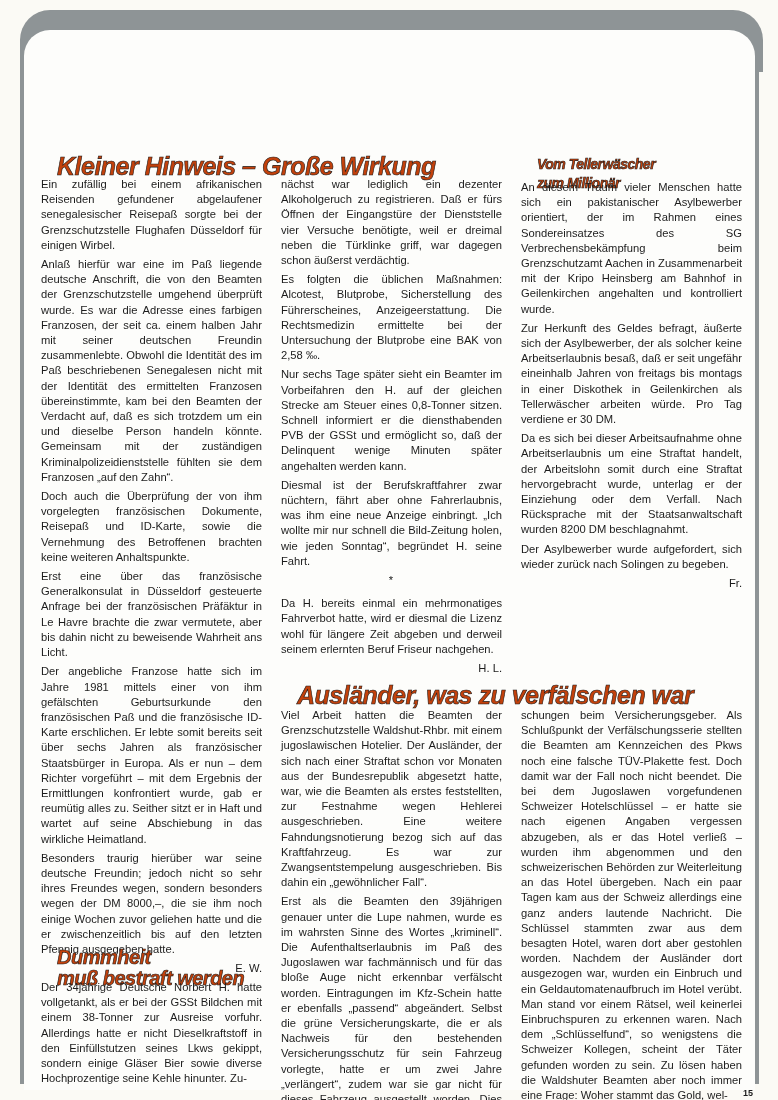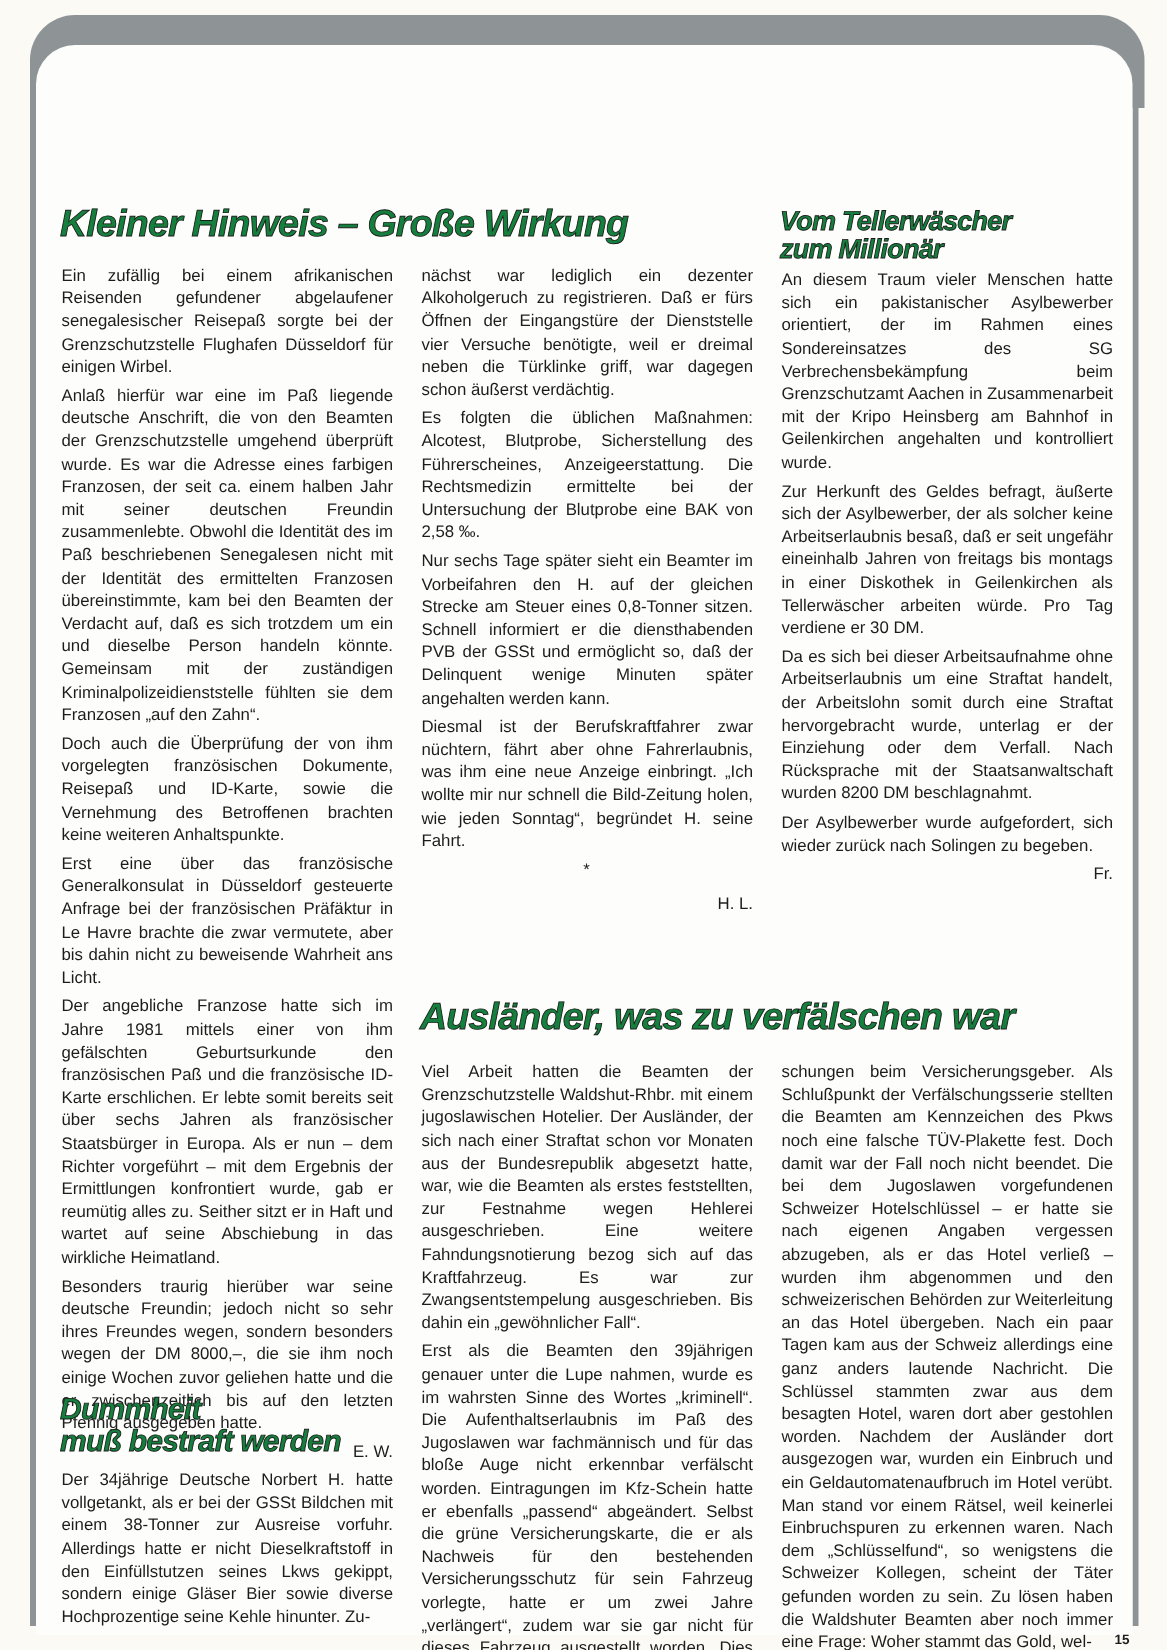--- a/index.html
+++ b/index.html
@@ -14,23 +14,23 @@
     background:#8e9496; border-radius:30px 30px 0 0;
   }
   .frame-inner {
     position:absolute; left:24px; top:30px; width:731px; height:1060px;
     background:#fdfdfb; border-radius:26px 26px 0 0;
   }
   .frame-left { position:absolute; left:20px; top:40px; width:4px; height:1044px; background:#8e9496; }
   .frame-right { position:absolute; left:755px; top:40px; width:4px; height:1044px; background:#8e9496; }
 
   .headline {
-    position:absolute; margin:0;
+    position:absolute; margin:17px;
     font-family:"Liberation Sans", sans-serif;
-    font-weight:900; font-style:italic; color:#15803d;
+    font-weight:900; font-style:italic; color:#c2410c;
     letter-spacing:-0.5px; line-height:1.0;
     -webkit-text-stroke:0.6px #1a1a1a;
   }
   .col {
     position:absolute; font-size:11.2px; line-height:15.2px;
     text-align:justify; hyphens:manual;
   }
   .col p { margin:0 0 4px 1px; }
   .sig { text-align:right; display:block; }
   .star { text-align:center; margin:4px 0 8px 0; }
@@ -63,24 +63,25 @@
 <div class="col" style="left:40px;top:980px;width:222px;">
   <p>Der 34jährige Deutsche Norbert H. hatte vollgetankt, als er bei der GSSt Bildchen mit einem 38-Tonner zur Ausreise vorfuhr. Allerdings hatte er nicht Dieselkraftstoff in den Einfüllstutzen seines Lkws gekippt, sondern einige Gläser Bier sowie diverse Hochprozentige seine Kehle hinunter. Zu-</p>
 </div>
 
 <div class="col" style="left:280px;top:177px;width:222px;">
   <p>nächst war lediglich ein dezenter Alkoholgeruch zu registrieren. Daß er fürs Öffnen der Eingangstüre der Dienststelle vier Versuche benötigte, weil er dreimal neben die Türklinke griff, war dagegen schon äußerst verdächtig.</p>
   <p>Es folgten die üblichen Maßnahmen: Alcotest, Blutprobe, Sicherstellung des Führerscheines, Anzeigeerstattung. Die Rechtsmedizin ermittelte bei der Untersuchung der Blutprobe eine BAK von 2,58 ‰.</p>
   <p>Nur sechs Tage später sieht ein Beamter im Vorbeifahren den H. auf der gleichen Strecke am Steuer eines 0,8-Tonner sitzen. Schnell informiert er die diensthabenden PVB der GSSt und ermöglicht so, daß der Delinquent wenige Minuten später angehalten werden kann.</p>
   <p>Diesmal ist der Berufskraftfahrer zwar nüchtern, fährt aber ohne Fahrerlaubnis, was ihm eine neue Anzeige einbringt. „Ich wollte mir nur schnell die Bild-Zeitung holen, wie jeden Sonntag“, begründet H. seine Fahrt.</p>
   <div class="star">*</div>
+  <p>Da H. bereits einmal ein mehrmonatiges Fahrverbot hatte, wird er diesmal die Lizenz wohl für längere Zeit abgeben und derweil seinem erlernten Beruf Friseur nachgehen.</p>
   <span class="sig">H. L.</span>
 </div>
 
-<h2 class="headline" style="left:520px;top:138px;font-size:18px;line-height:19px;">
+<h2 class="headline" style="left:520px;top:138px;font-size:14px;line-height:19px;">
   <span style="display:block">Vom Tellerwäscher</span>
   <span style="display:block">zum Millionär</span>
 </h2>
 <div class="col" style="left:520px;top:180px;width:222px;">
   <p>An diesem Traum vieler Menschen hatte sich ein pakistanischer Asylbewerber orientiert, der im Rahmen eines Sondereinsatzes des SG Verbrechensbekämpfung beim Grenzschutzamt Aachen in Zusammenarbeit mit der Kripo Heinsberg am Bahnhof in Geilenkirchen angehalten und kontrolliert wurde.</p>
   <p>Zur Herkunft des Geldes befragt, äußerte sich der Asylbewerber, der als solcher keine Arbeitserlaubnis besaß, daß er seit ungefähr eineinhalb Jahren von freitags bis montags in einer Diskothek in Geilenkirchen als Tellerwäscher arbeiten würde. Pro Tag verdiene er 30 DM.</p>
   <p>Da es sich bei dieser Arbeitsaufnahme ohne Arbeitserlaubnis um eine Straftat handelt, der Arbeitslohn somit durch eine Straftat hervorgebracht wurde, unterlag er der Einziehung oder dem Verfall. Nach Rücksprache mit der Staatsanwaltschaft wurden 8200 DM beschlagnahmt.</p>
   <p>Der Asylbewerber wurde aufgefordert, sich wieder zurück nach Solingen zu begeben.</p>
   <span class="sig">Fr.</span>
 </div>

